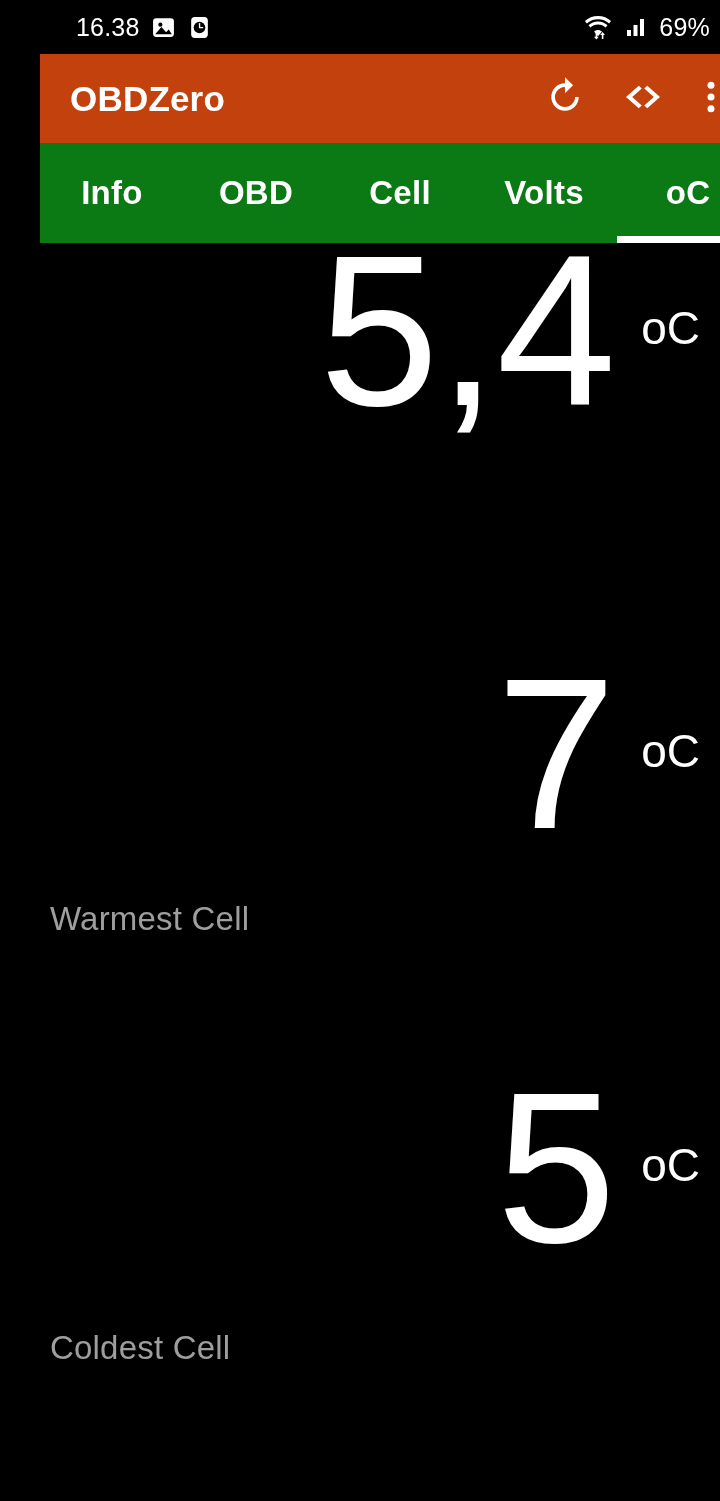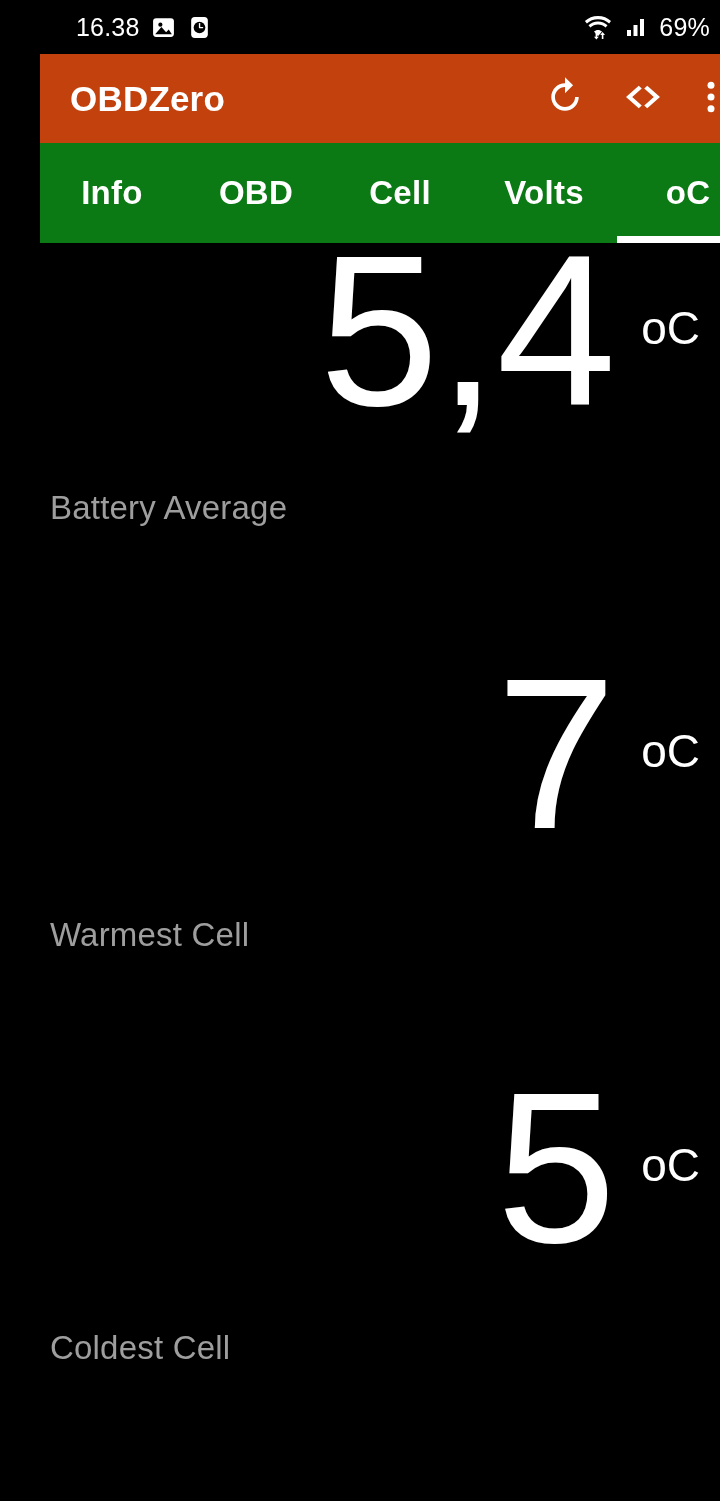--- a/index.html
+++ b/index.html
@@ -141,21 +141,21 @@
     color:#9E9E9E;
     font-size:33px;
     letter-spacing:0.2px;
     font-family:"Liberation Sans", sans-serif;
   }
 
   
   .r0 .value-row { top:-3px; }
   .r0 .label { top:246px; }
   .r1 .value-row { top:6px; }
-  .r1 .label { top:259px; }
+  .r1 .label { top:243px; }
   .r2 .value-row { top:6px; }
   .r2 .label { top:258px; }
 </style>
 </head>
 <body>
 
 <div id="app">
 
   <div class="statusbar">
     <div class="sb-left">
@@ -243,21 +243,20 @@
     <div class="tab-indicator"></div>
   </div>
 
   <div class="content">
 
     <div class="reading r0">
       <div class="value-row">
         <span class="big">5,4</span>
         <span class="unit">oC</span>
       </div>
-      <div class="label">Battery Average</div>
     </div>
 
     <div class="reading r1">
       <div class="value-row">
         <span class="big">7</span>
         <span class="unit">oC</span>
       </div>
       <div class="label">Warmest Cell</div>
     </div>
 

